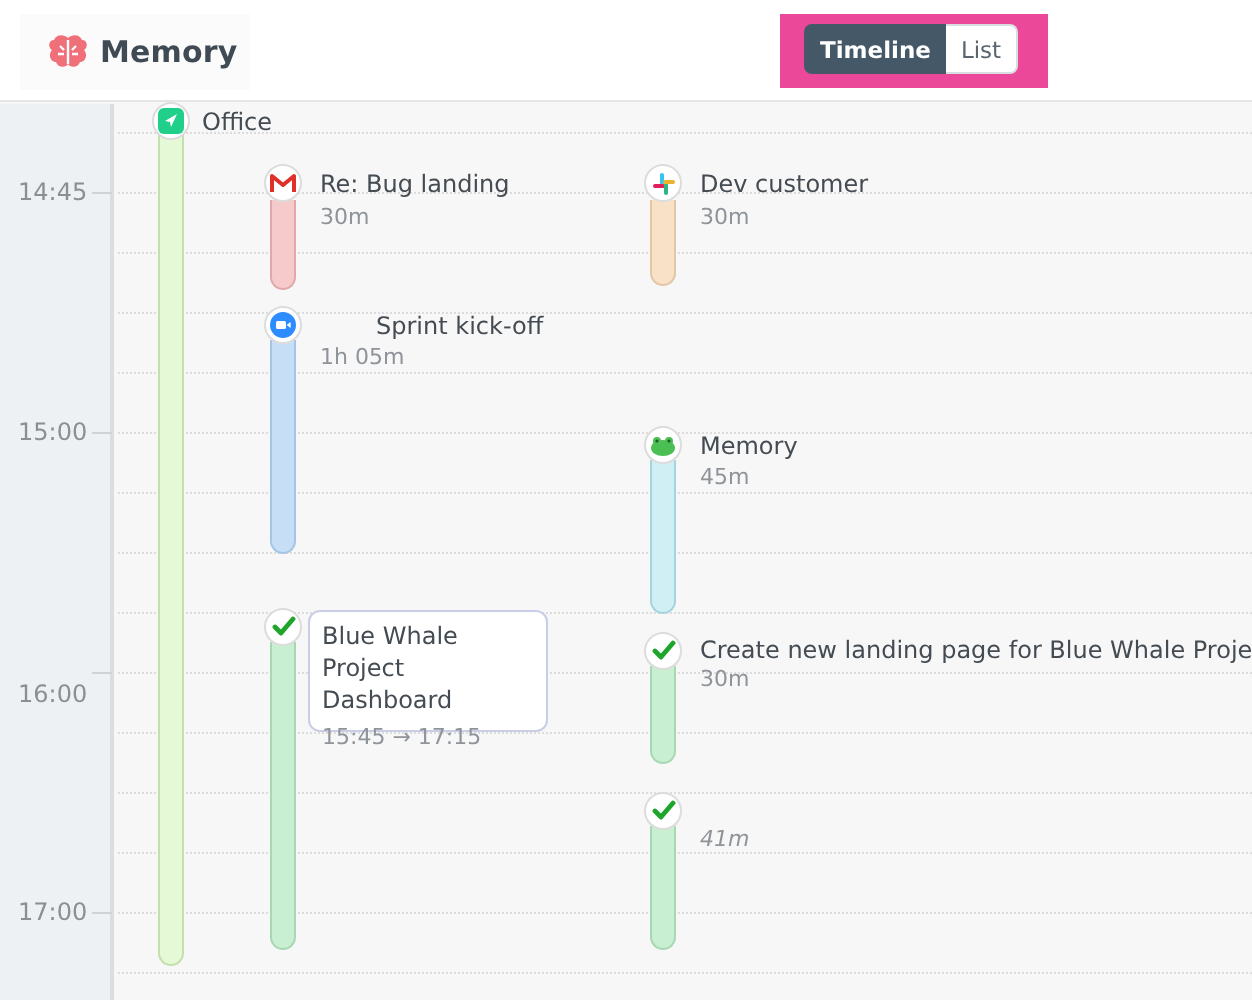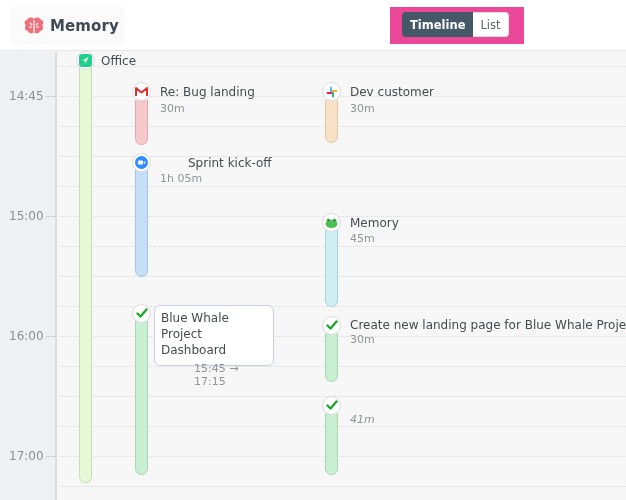--- a/index.html
+++ b/index.html
@@ -26,21 +26,21 @@
   .grid-line { position: absolute; left: 59px; width: 567px; height: 0; border-top: 1px dotted #dcdcdc; }
 
   
   .bar { position: absolute; width: 13px; border-radius: 0 0 7px 7px; border: 1px solid; border-top: none; }
   .ev-icon { position: absolute; width: 19px; height: 19px; border-radius: 50%; background: #ffffff; border: 1px solid #dcdcdc; display: flex; align-items: center; justify-content: center; }
   .ev-title { position: absolute; font-size: 12px; color: #444b52; white-space: nowrap; }
   .ev-dur { position: absolute; font-size: 11px; color: #8f949a; white-space: nowrap; }
 
   .card { position: absolute; left: 154px; top: 305px; width: 120px; height: 61px; background: #ffffff; border: 1px solid #c9cde6; border-radius: 6px; padding: 4px 6px; }
   .card-title { font-size: 12px; color: #444b52; line-height: 16px; }
-  .card-time { font-size: 11px; color: #8f949a; margin-top: 4px; margin-left: 33px; }
+  .card-time { font-size: 11px; color: #8f949a; margin-top: 4px; }
 </style>
 </head>
 <body>
 
 <div class="app">
 
   <div class="header">
     <div class="logo-box">
       <svg class="logo-icon" viewBox="0 0 20 18">
         <path d="M10 2 C8 0 4 0 3 3 C0 3 0 7 2 8 C0 10 1 14 4 14 C5 17 9 17 10 15 Z" fill="#f0707a"></path>
@@ -56,21 +56,21 @@
         <div class="tog-btn tog-inactive">List</div>
       </div>
     </div>
   </div>
 
   <div class="gutter"></div>
   <span class="time-label" style="top:89px">14:45</span>
   <div class="tick" style="top:96px"></div>
   <span class="time-label" style="top:209px">15:00</span>
   <div class="tick" style="top:216px"></div>
-  <span class="time-label" style="top:329px">16:00</span>
+  <span class="time-label" style="top:340px">16:00</span>
   <div class="tick" style="top:336px"></div>
   <span class="time-label" style="top:449px">17:00</span>
   <div class="tick" style="top:456px"></div>
 
   <div class="grid-line" style="top:66px"></div>
   <div class="grid-line" style="top:96px"></div>
   <div class="grid-line" style="top:126px"></div>
   <div class="grid-line" style="top:156px"></div>
   <div class="grid-line" style="top:186px"></div>
   <div class="grid-line" style="top:216px"></div>

